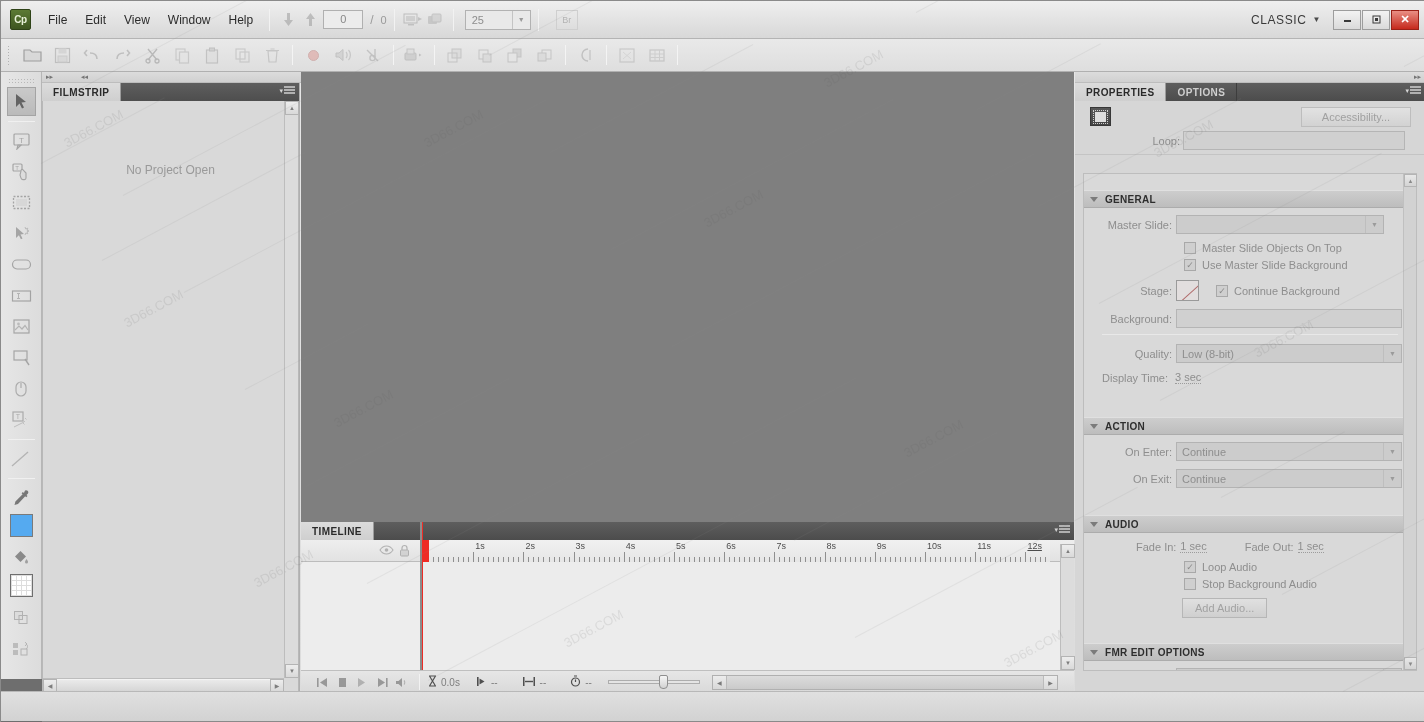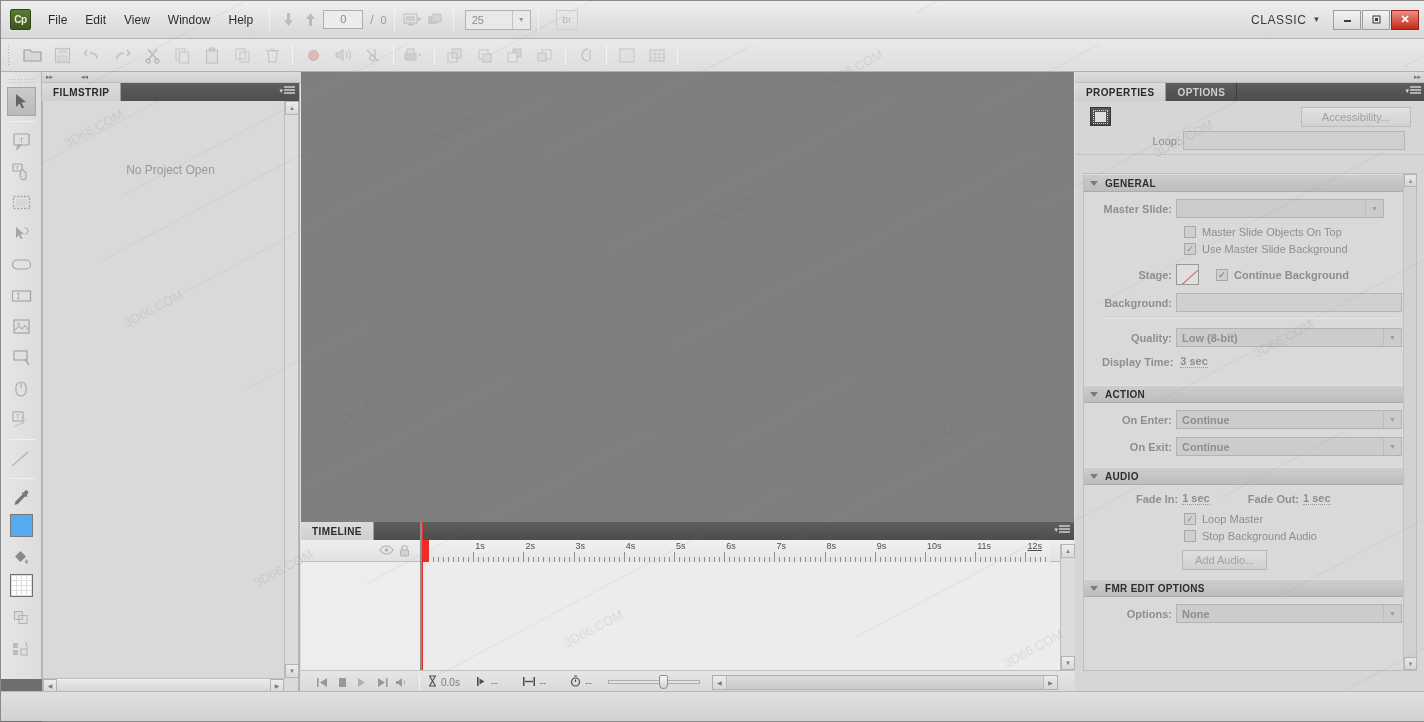--- a/index.html
+++ b/index.html
@@ -352,26 +352,26 @@
   .props-scrollarea {
     position: absolute; left: 8px; right: 8px; top: 90px; bottom: 22px;
     border: 1px solid #bdbdbd; background: #d9d9d9; overflow: hidden;
   }
   .acc-header {
     height: 18px; display: flex; align-items: center; gap: 7px;
     padding-left: 6px;
     background: linear-gradient(#cdcdcd,#bdbdbd);
     border-bottom: 1px solid #acacac;
     border-top: 1px solid #e0e0e0;
-    font-size: 10px; font-weight: bold; color: #2e2e2e; letter-spacing: .3px;
+    font-size: 10px; font-weight: bold; color: #2e2e2e; letter-spacing: .3px; margin-top: 16px;
   }
   .tri { width: 0; height: 0; border-left: 4px solid transparent;
          border-right: 4px solid transparent; border-top: 5px solid #7b7b7b; }
   .acc-body { padding: 7px 0 9px; }
-  .prow { display: flex; align-items: center; margin-bottom: 8px; font-weight: bold; }
+  .prow { display: flex; align-items: center; margin-bottom: 8px; }
   .prow .lbl { width: 92px; padding-right: 4px; }
   .combo {
     height: 19px; background: #cccccc; border: 1px solid #b3b3b3;
     display: flex; align-items: center; position: relative;
     color: #8e8e8e; font-size: 11px;
   }
   .combo .cv { padding-left: 5px; }
   .combo .carrow {
     position: absolute; right: 0; top: 0; bottom: 0; width: 18px;
     border-left: 1px solid #bebebe;
@@ -1169,21 +1169,21 @@
       </div>
       <div class="acc-body">
         <div class="prow" style="padding-left:52px">
           <span class="statictext">Fade In:</span>
           <span class="statictext dotted-u" style="margin-left:4px">1 sec</span>
           <span class="statictext" style="margin-left:38px">Fade Out:</span>
           <span class="statictext dotted-u" style="margin-left:4px">1 sec</span>
         </div>
         <div class="chkrow">
           <span class="chk">✓</span>
-          <span>Loop Master</span>
+          <span>Loop Audio</span>
         </div>
         <div class="chkrow" style="margin-bottom:8px">
           <span class="chk"></span>
           <span>Stop Background Audio</span>
         </div>
         <div style="margin-left:98px">
           <span class="btn-grey">Add Audio...</span>
         </div>
       </div>
 

